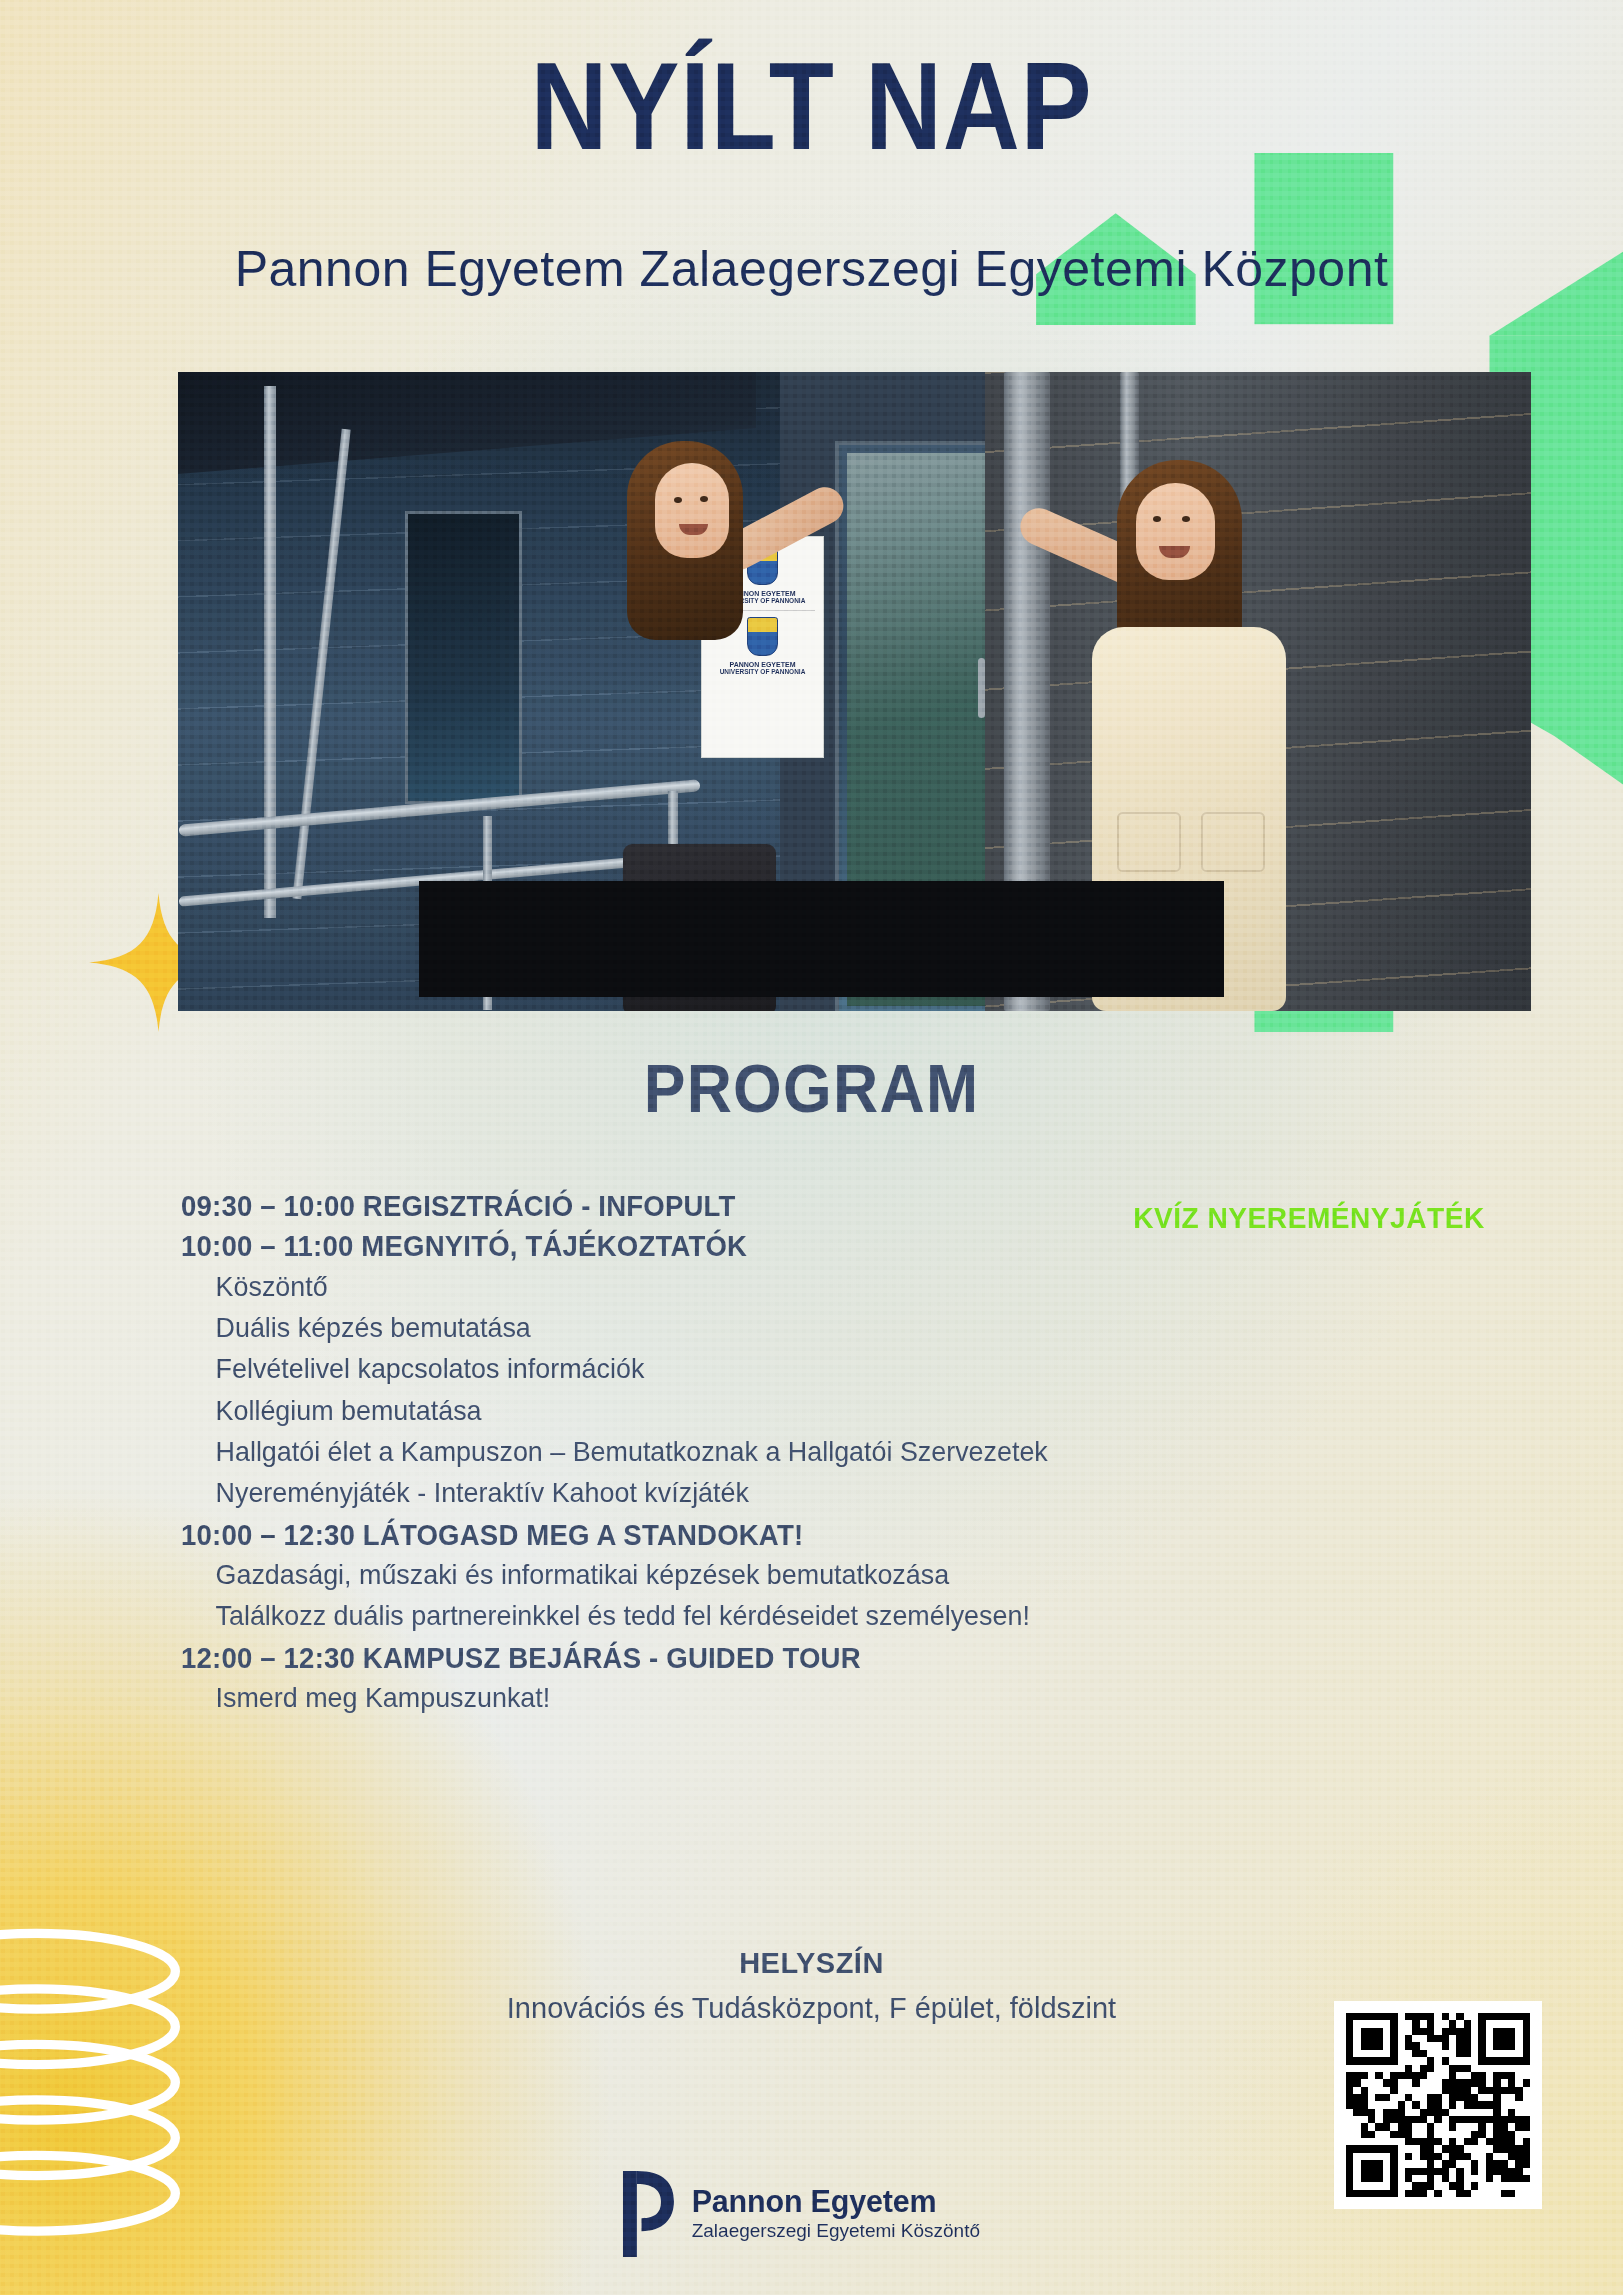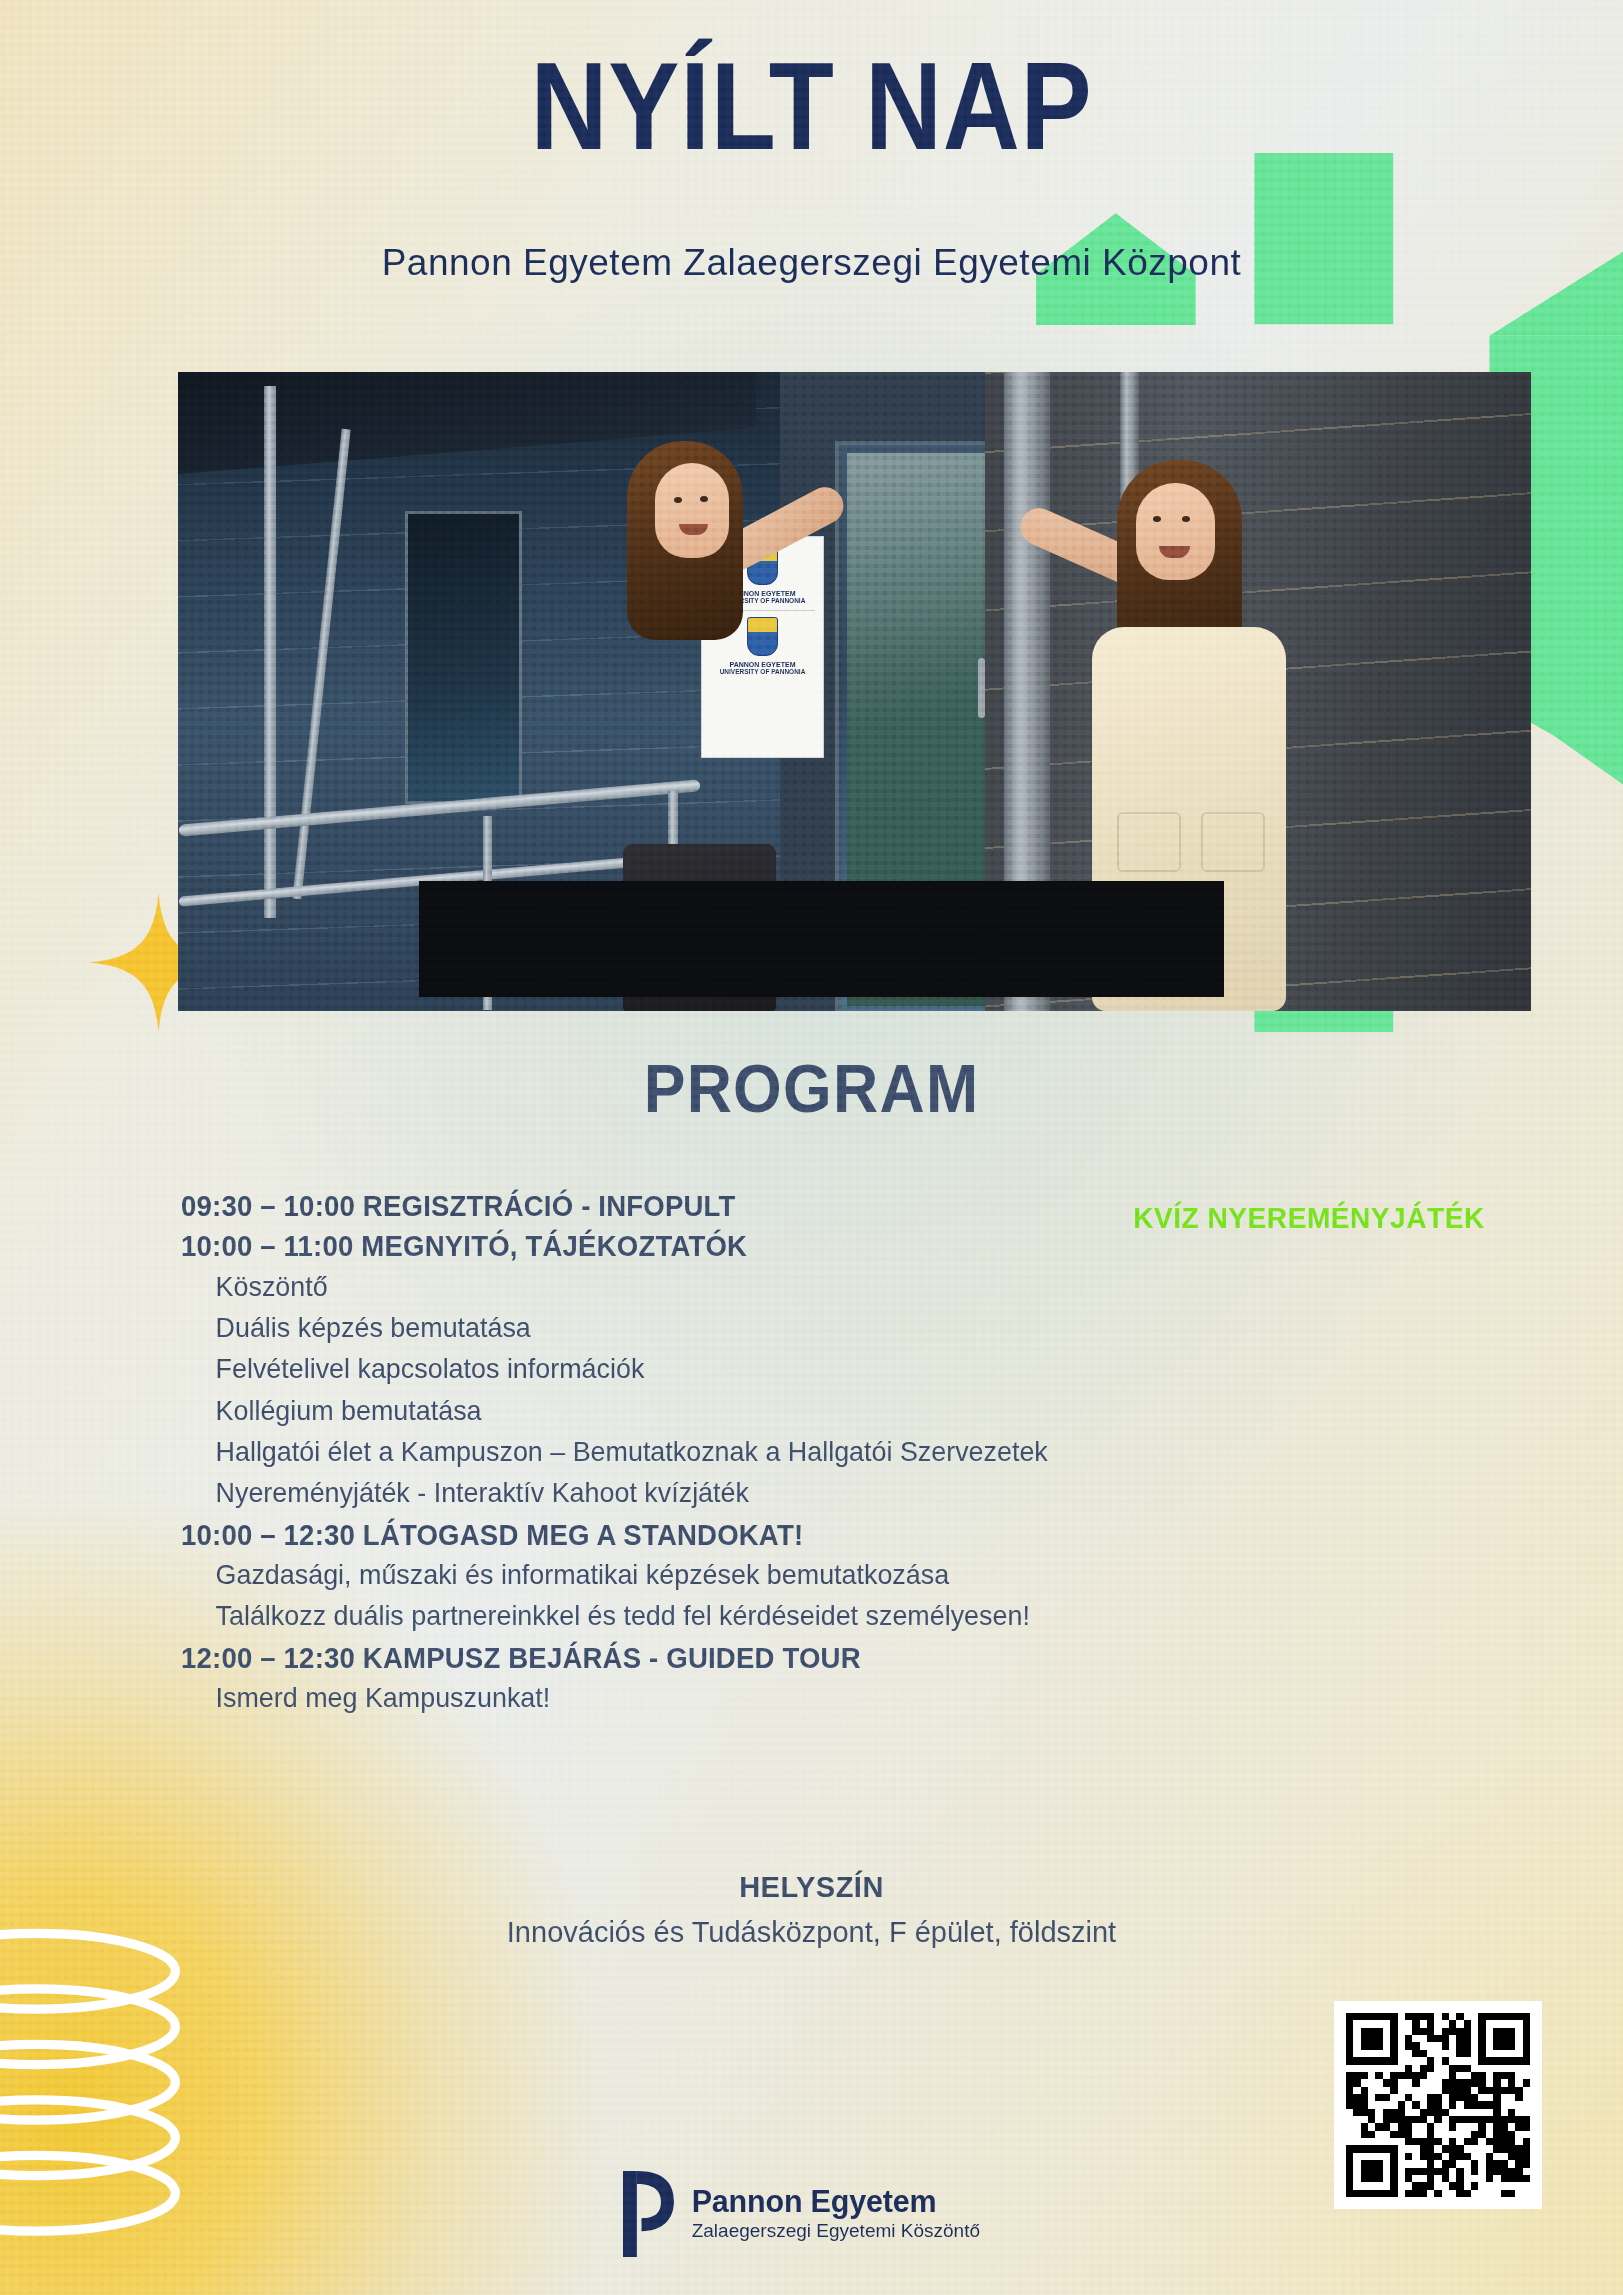--- a/index.html
+++ b/index.html
@@ -72,21 +72,21 @@
     color: #1b2b55;
     font-family: "Liberation Sans", "DejaVu Sans", sans-serif;
     font-stretch: condensed;
     transform: scaleX(.86);
   }
   .title-sub {
     position: absolute;
     left: 0; right: 0;
     top: 244px;
     text-align: center;
-    font-size: 37px;
+    font-size: 50px;
     line-height: 1;
     font-weight: 400;
     letter-spacing: 0.5px;
     color: #1b2b55;
   }
 
   
   .photo-wrap {
     position: absolute;
     left: 178px;
@@ -282,21 +282,21 @@
     font-weight: 900;
     color: #6FE01C;
     letter-spacing: 0.5px;
     transform: scaleX(.97);
   }
 
   
   .venue {
     position: absolute;
     left: 0; right: 0;
-    top: 1871px;
+    top: 1947px;
     text-align: center;
     color: #3b4a66;
   }
   .venue-title {
     font-size: 29px;
     font-weight: 900;
     letter-spacing: 0.5px;
     margin-bottom: 12px;
   }
   .venue-line {

